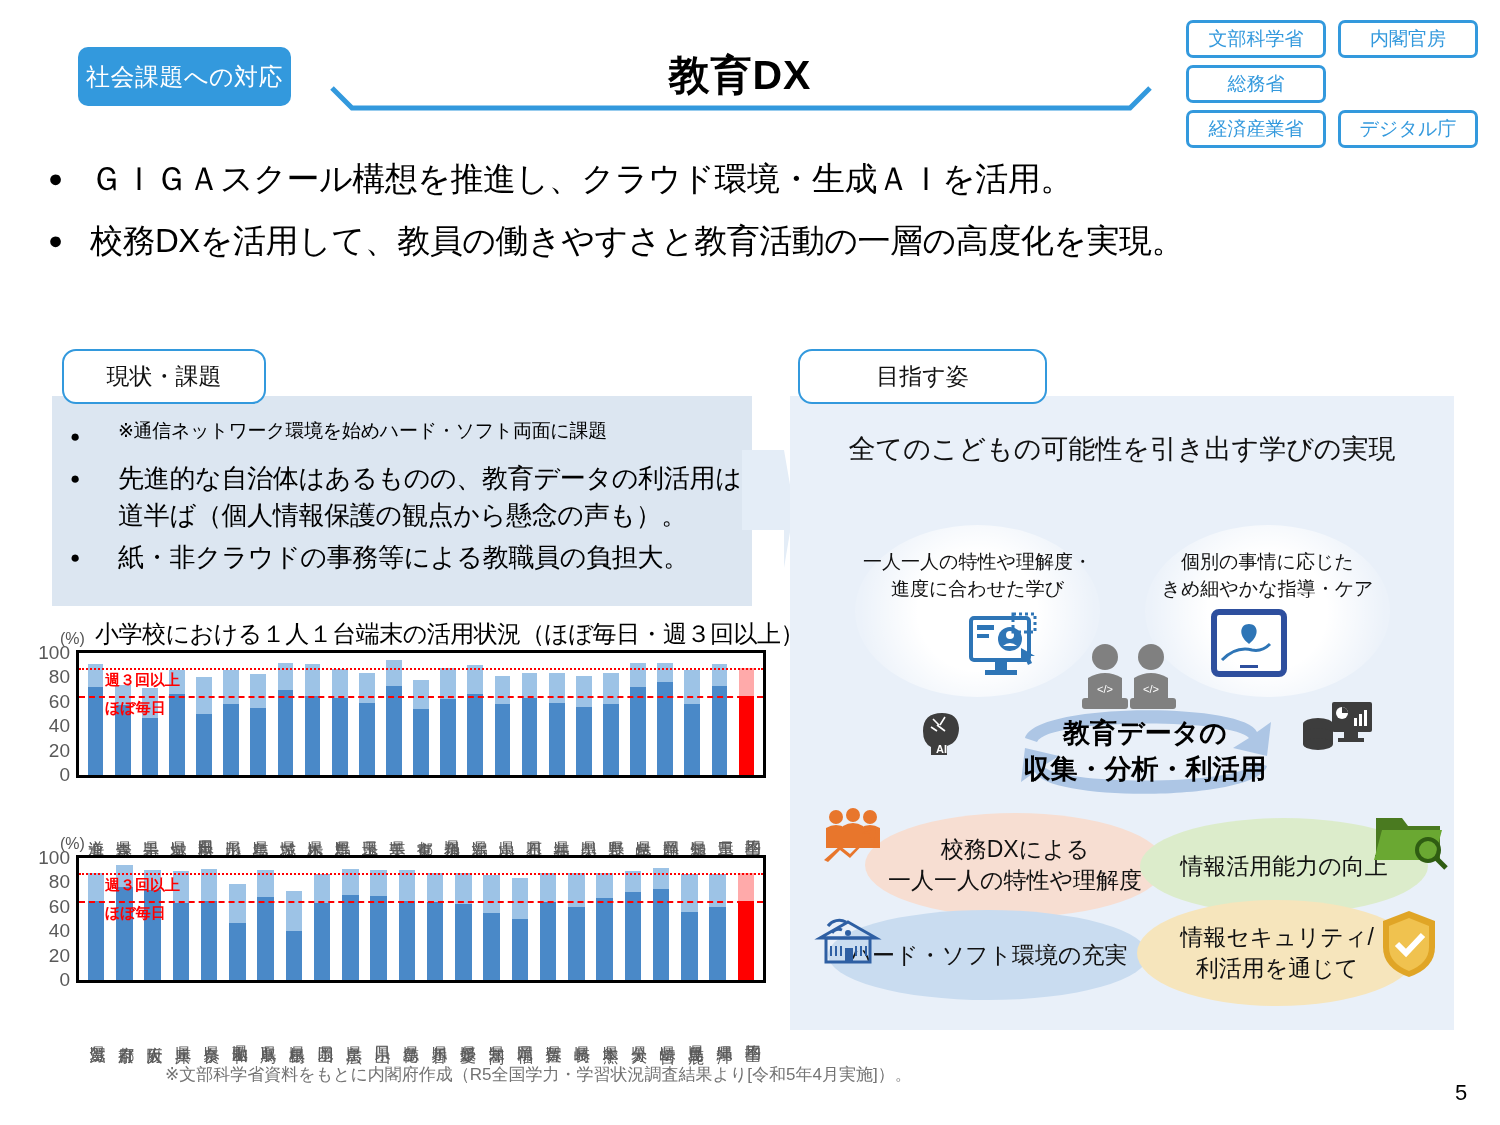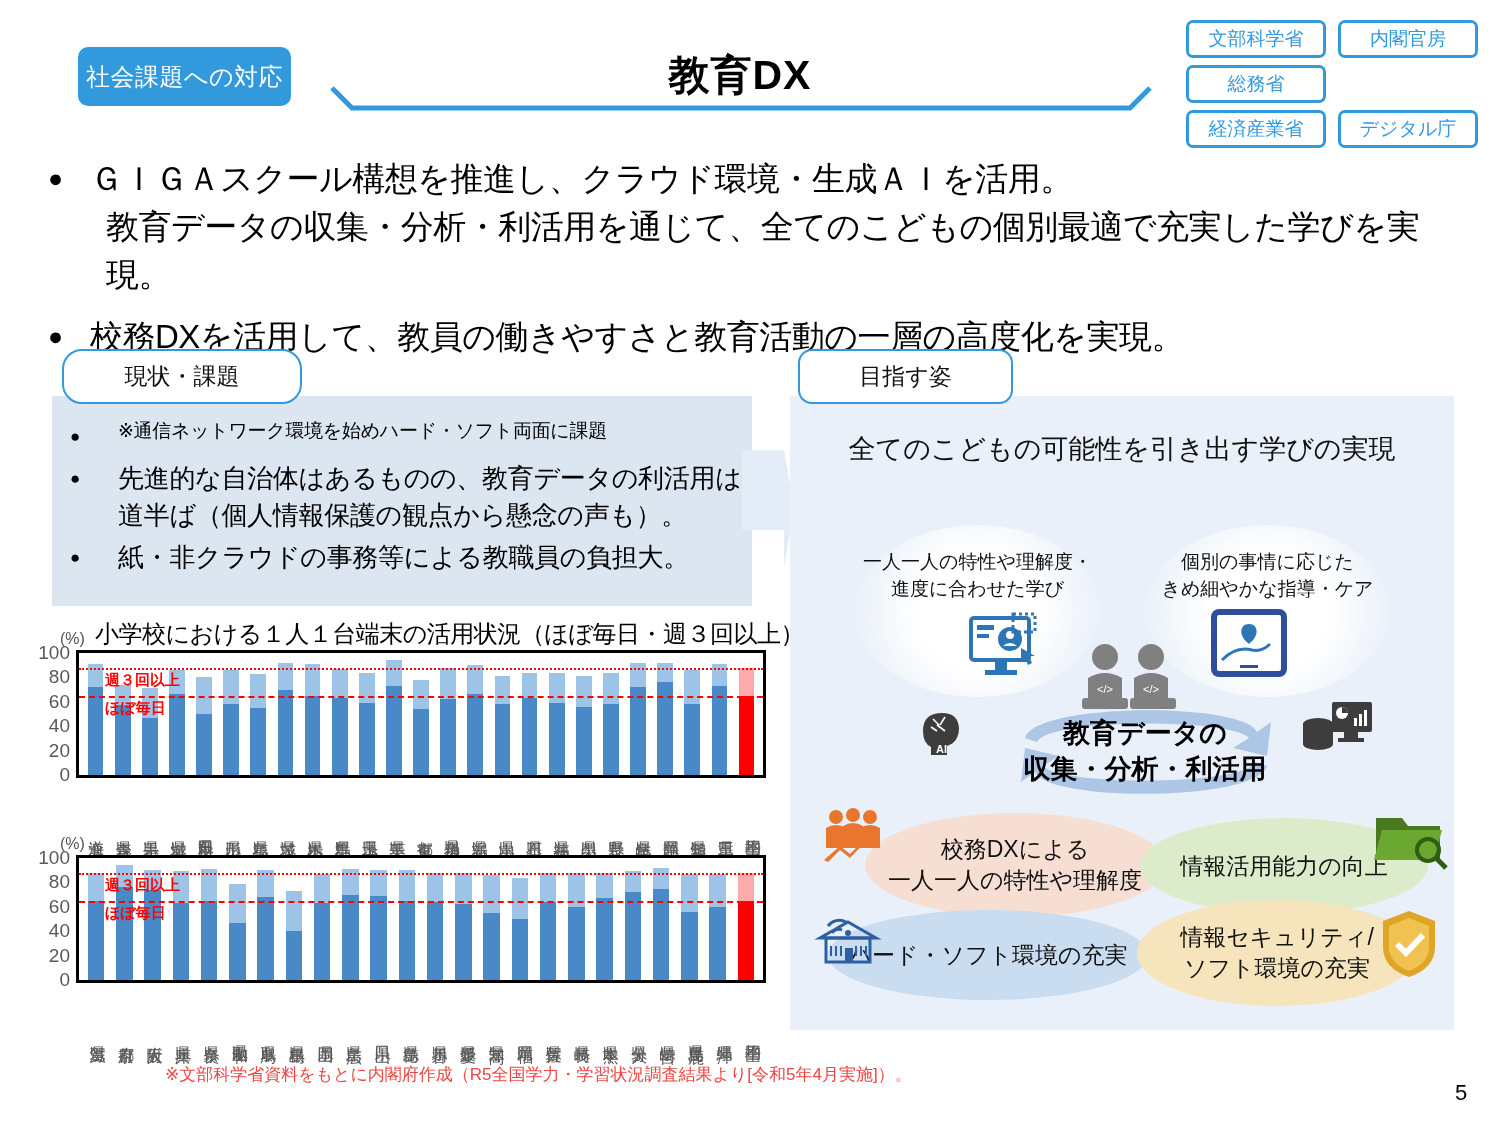--- a/index.html
+++ b/index.html
@@ -49,22 +49,22 @@
     position: absolute; left: 52px; top: 396px;
     width: 700px; height: 210px;
     background: #dce6f1;
   }
   .tab-label {
     position: absolute; background: #fff;
     border: 2px solid #3399dd; border-radius: 14px;
     font-size: 23px; color: #111;
     display: flex; align-items: center; justify-content: center;
   }
-  #tab-genjo { left: 62px; top: 349px; width: 240px; height: 55px; border-radius: 20px; }
-  #tab-mezasu { left: 798px; top: 349px; width: 215px; height: 55px; }
+  #tab-genjo { left: 62px; top: 349px; width: 204px; height: 55px; }
+  #tab-mezasu { left: 798px; top: 349px; width: 249px; height: 55px; }
 
   .issue-list { position: absolute; left: 70px; top: 418px; width: 680px; }
   .issue-row { display: flex; align-items: flex-start; margin-bottom: 5px; }
   .issue-dot { font-size: 17px; width: 48px; flex: 0 0 48px; line-height: 37px; }
   .issue-txt { font-size: 26px; line-height: 37px; color: #000; letter-spacing: -0.3px; }
   .issue-note { font-size: 19px; line-height: 26px; color: #000; display: block; }
 
   
   .center-arrow { position: absolute; left: 742px; top: 450px; width: 80px; height: 120px; }
 
@@ -124,21 +124,21 @@
   .seg-lo-avg { background: #ff0000; }
   .refline { position: absolute; left: 0; width: 100%; border-top: 2px dashed #ff0000; }
   .refline.dotted { border-top: 2px dotted #ff0000; }
   .reftxt { position: absolute; font-size: 15px; color: #ff0000; font-weight: bold; }
   .xlabels { position: absolute; left: 46px; width: 690px; display: flex; padding: 0 3px; }
   .xlab { flex: 1 1 0; text-align: center; font-size: 16px; color: #595959;
           writing-mode: vertical-rl; height: 95px; letter-spacing: -1px;
           display: inline-block; white-space: nowrap; }
   .xlab-wrap { flex: 1 1 0; display: flex; justify-content: center; }
 
-  .footnote { position: absolute; left: 165px; top: 1063px; font-size: 17px; color: #ef4444; }
+  .footnote { position: absolute; left: 165px; top: 1063px; font-size: 17px; color: #737373; }
   .pagenum { position: absolute; left: 1455px; top: 1080px; font-size: 22px; color: #000; }
 </style>
 </head>
 <body>
 
 <div class="hdr-badge">社会課題への対応</div>
 <div class="hdr-title">教育DX</div>
 <svg class="hdr-rule" viewBox="0 0 822 26" preserveAspectRatio="none">
   <path d="M2,2 L22,22 L800,22 L820,2" fill="none" stroke="#3399dd" stroke-width="5"></path>
 </svg>
@@ -155,21 +155,20 @@
     <div class="min-tag">経済産業省</div>
     <div class="min-tag">デジタル庁</div>
   </div>
 </div>
 
 <div class="main-bullets">
   <div class="mb-row">
     <span class="mb-dot">●</span>
     <span class="mb-text">
       <span>ＧＩＧＡスクール構想を推進し、クラウド環境・生成ＡＩを活用。</span>
-      <span class="l2">教育データの収集・分析・利活用を通じて、全てのこどもの個別最適で充実した学びを実現。</span>
     </span>
   </div>
   <div class="mb-row second">
     <span class="mb-dot">●</span>
     <span class="mb-text">
       <span>校務DXを活用して、教員の働きやすさと教育活動の一層の高度化を実現。</span>
     </span>
   </div>
 </div>
 
@@ -296,21 +295,21 @@
 </div>
 <div class="oval" id="oval-joho">
   <div>情報活用能力の向上</div>
 </div>
 <div class="oval" id="oval-hard">
   <div>ハード・ソフト環境の充実</div>
 </div>
 <div class="oval" id="oval-sec">
   <div>
     <div>情報セキュリティ/</div>
-    <div>ソフト環境の充実</div>
+    <div>利活用を通じて</div>
   </div>
 </div>
 
 <svg style="position:absolute;left:820px;top:808px;width:76px;height:58px;" viewBox="0 0 76 58">
   <g fill="#e8762c">
     <circle cx="16" cy="9" r="7"></circle>
       <path d="M6,20 q10,-6 20,0 l0,20 l-20,0 z"></path>
     <circle cx="33" cy="7" r="7"></circle>
       <path d="M23,18 q10,-6 20,0 l0,22 l-20,0 z"></path>
     <circle cx="50" cy="9" r="7"></circle>

